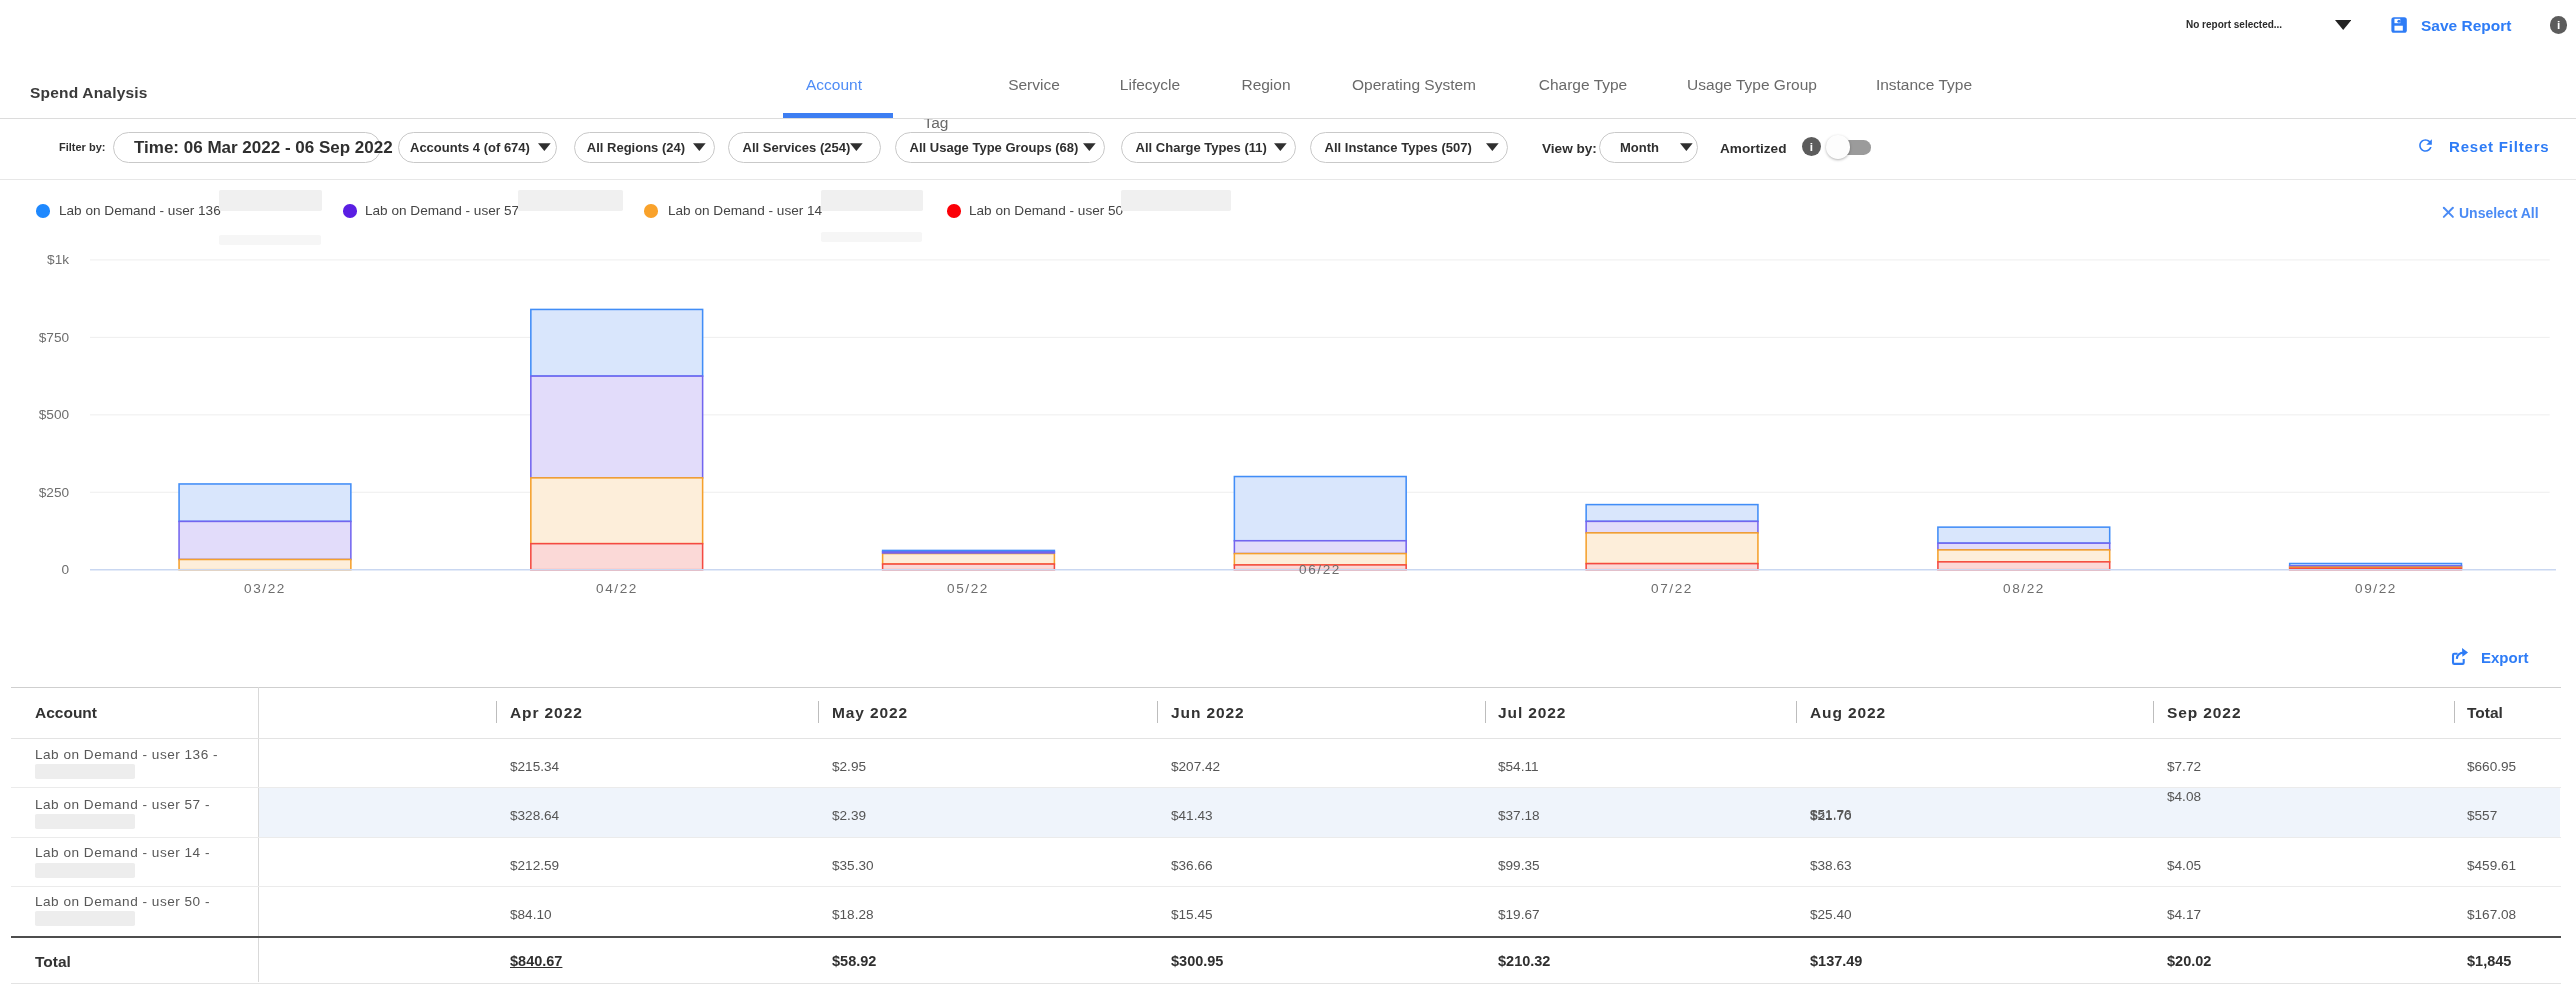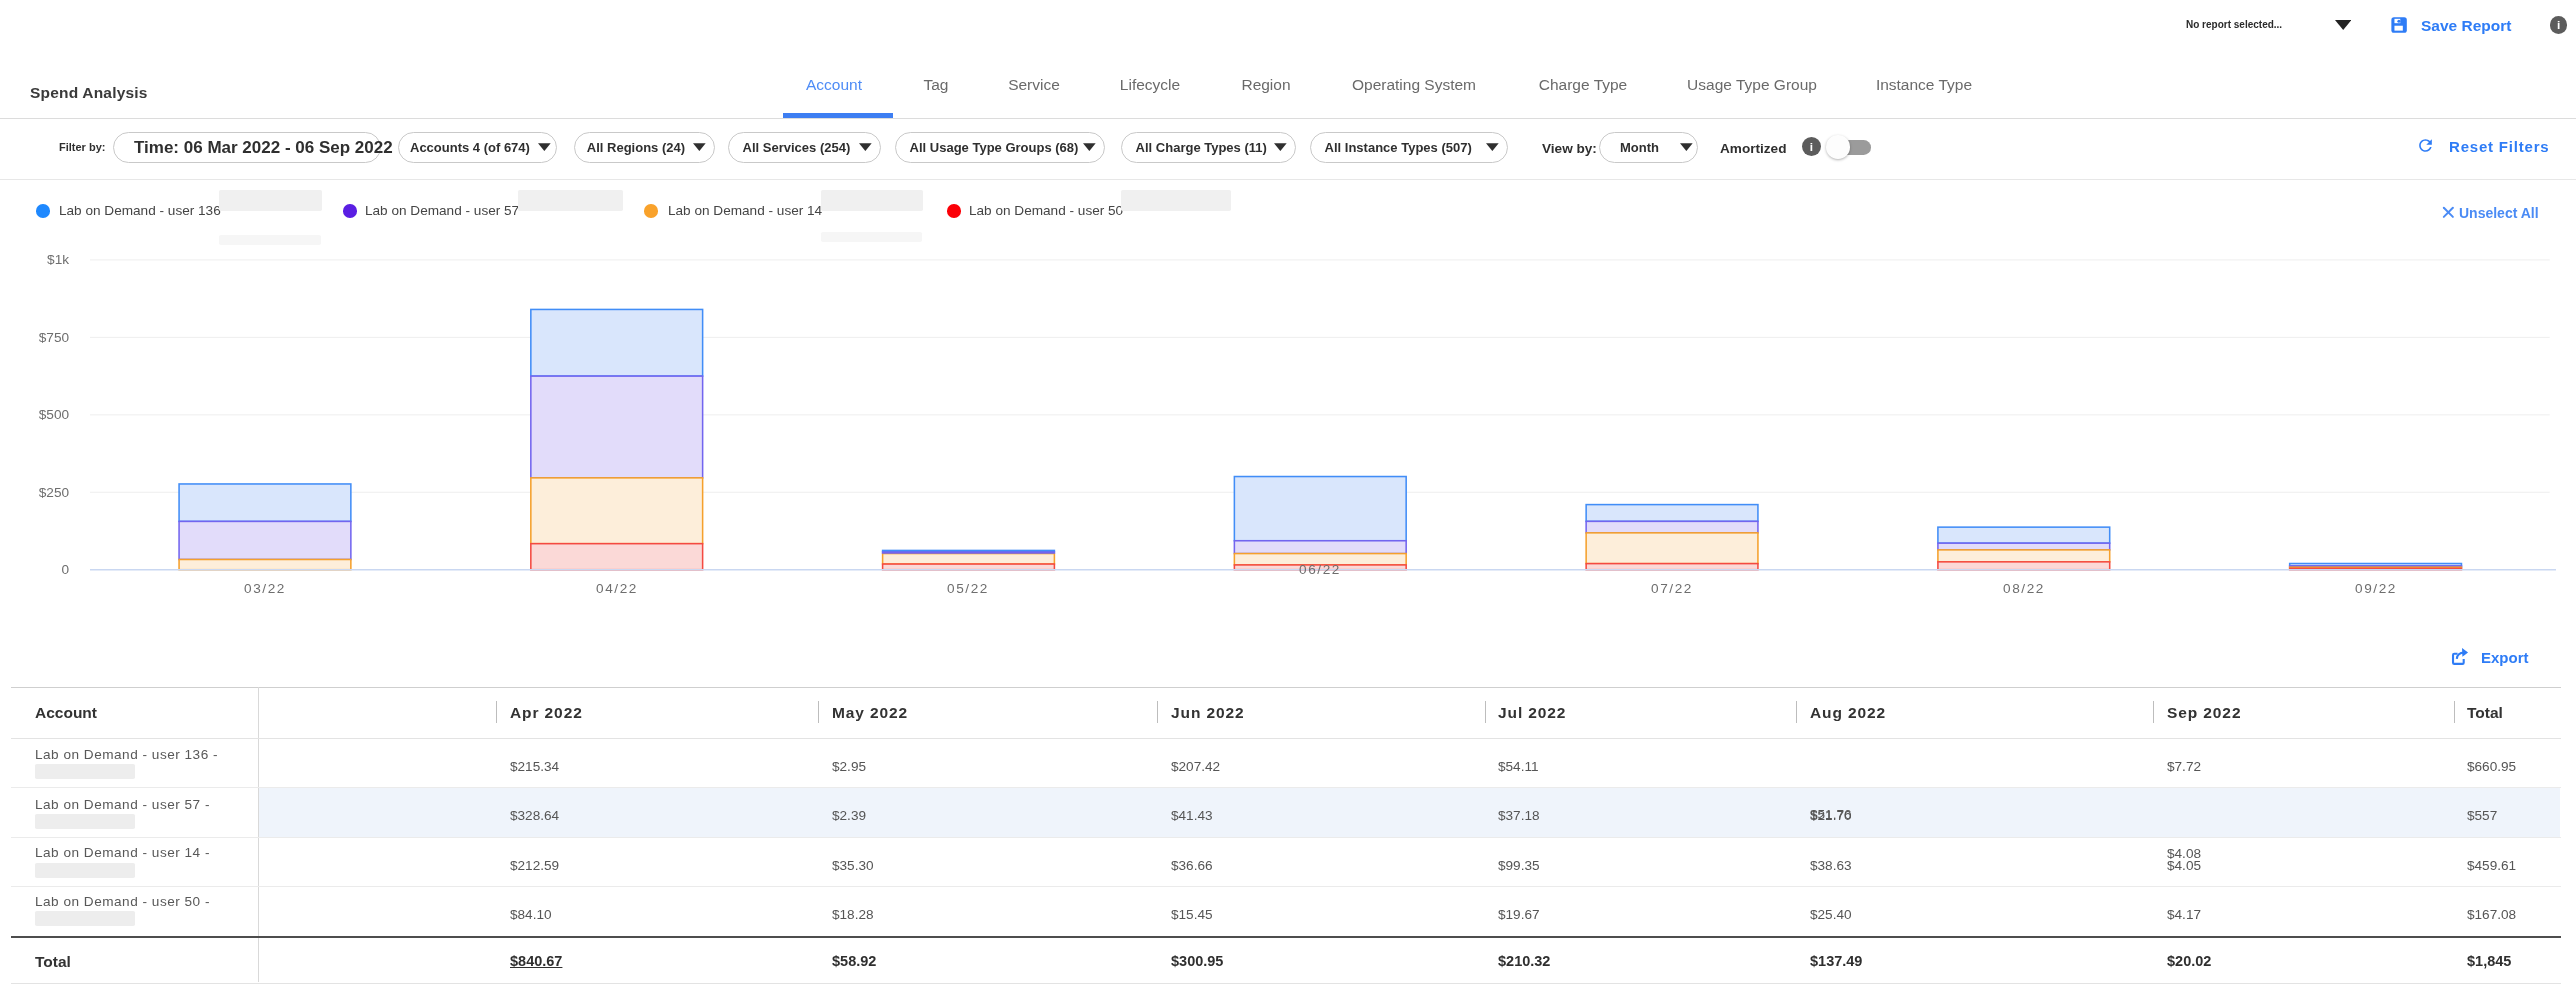--- a/index.html
+++ b/index.html
@@ -37,21 +37,21 @@
       <rect x="2.6" y="2.6" width="17" height="17" rx="2.8" fill="#2e7cf6"></rect>
       <rect x="6" y="4.2" width="6.4" height="4.8" fill="#fff"></rect>
       <circle cx="10.9" cy="6.9" r="1.7" fill="#2e7cf6"></circle>
       <rect x="6" y="11.8" width="9.2" height="5.4" fill="#fff"></rect>
     </svg>
   <div class="abs b blue" style="left:2421px; top:17.3px; font-size:15.5px;">Save Report</div>
   <div class="info" style="left:2550px; top:16.4px; width:17.3px; height:17.3px;">i</div>
 
   <div class="abs b" style="left:30px; top:84px; font-size:15.5px; color:#3a3a3a; letter-spacing:0.2px;">Spend Analysis</div>
   <div class="tab" style="left:834px; color:#4e8cf6;">Account</div>
-  <div class="tab" style="left:936px;">Tag</div>
+  <div class="tab" style="left:936px;margin-top:38px;">Tag</div>
   <div class="tab" style="left:1034px;">Service</div>
   <div class="tab" style="left:1150px;">Lifecycle</div>
   <div class="tab" style="left:1266px;">Region</div>
   <div class="tab" style="left:1414px;">Operating System</div>
   <div class="tab" style="left:1583px;">Charge Type</div>
   <div class="tab" style="left:1752px;">Usage Type Group</div>
   <div class="tab" style="left:1924px;">Instance Type</div>
   <div class="hline" style="left:0; top:118px; width:2576px; height:1.4px;"></div>
   <div class="abs" style="left:783px; top:113px; width:110px; height:4.5px; background:#3d7ef2;"></div>
 
@@ -73,21 +73,21 @@
       <svg class="caret" viewBox="0 0 13 8">
         <polygon points="0,0 13,0 6.5,8" fill="#2f2f2f"></polygon>
       </svg>
   </div>
   <div class="pill" style="left:574px; width:141px; padding:0 8.2px 0 11.8px; justify-content:space-between;">
     <span>All Regions (24)</span>
       <svg class="caret" viewBox="0 0 13 8">
         <polygon points="0,0 13,0 6.5,8" fill="#2f2f2f"></polygon>
       </svg>
   </div>
-  <div class="pill" style="left:728px; width:153px; padding:0 8.2px 0 13.6px; justify-content:space-between;">
+  <div class="pill" style="left:728px; width:153px; padding:0 8.2px 0 13.6px; justify-content:flex-start;">
     <span>All Services (254)</span>
       <svg class="caret" viewBox="0 0 13 8">
         <polygon points="0,0 13,0 6.5,8" fill="#2f2f2f"></polygon>
       </svg>
   </div>
   <div class="pill" style="left:895px; width:210px; padding:0 8.2px 0 13.6px; justify-content:space-between;">
     <span>All Usage Type Groups (68)</span>
       <svg class="caret" viewBox="0 0 13 8">
         <polygon points="0,0 13,0 6.5,8" fill="#2f2f2f"></polygon>
       </svg>
@@ -261,21 +261,21 @@
   <div class="val" style="left:1498px; top:766px;">$54.11</div>
   <div class="val" style="left:1810px; top:766px;margin-top:48px;">$51.76</div>
   <div class="val" style="left:2167px; top:766px;">$7.72</div>
   <div class="val" style="left:2467px; top:766px;">$660.95</div>
 
   <div class="val" style="left:510px; top:815px;">$328.64</div>
   <div class="val" style="left:832px; top:815px;">$2.39</div>
   <div class="val" style="left:1171px; top:815px;">$41.43</div>
   <div class="val" style="left:1498px; top:815px;">$37.18</div>
   <div class="val" style="left:1810px; top:815px;">$21.70</div>
-  <div class="val" style="left:2167px; top:853px;">$4.08</div>
+  <div class="val" style="left:2167px; top:796px;">$4.08</div>
   <div class="val" style="left:2467px; top:815px;">$557</div>
 
   <div class="val" style="left:510px; top:865px;">$212.59</div>
   <div class="val" style="left:832px; top:865px;">$35.30</div>
   <div class="val" style="left:1171px; top:865px;">$36.66</div>
   <div class="val" style="left:1498px; top:865px;">$99.35</div>
   <div class="val" style="left:1810px; top:865px;">$38.63</div>
   <div class="val" style="left:2167px; top:865px;">$4.05</div>
   <div class="val" style="left:2467px; top:865px;">$459.61</div>
 

